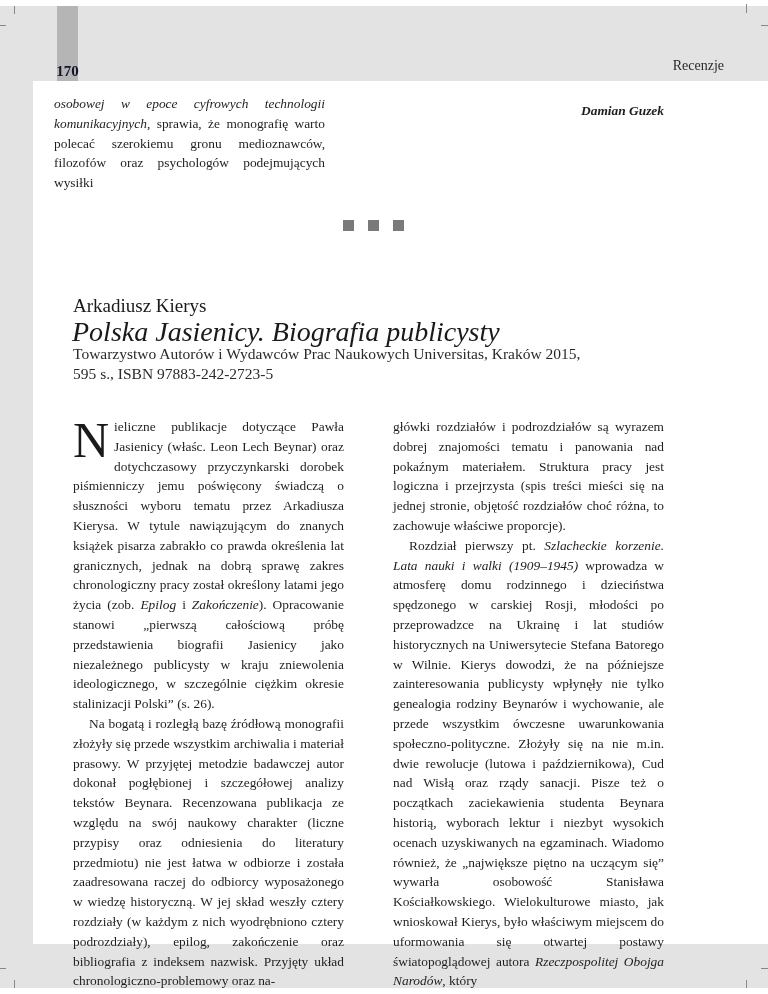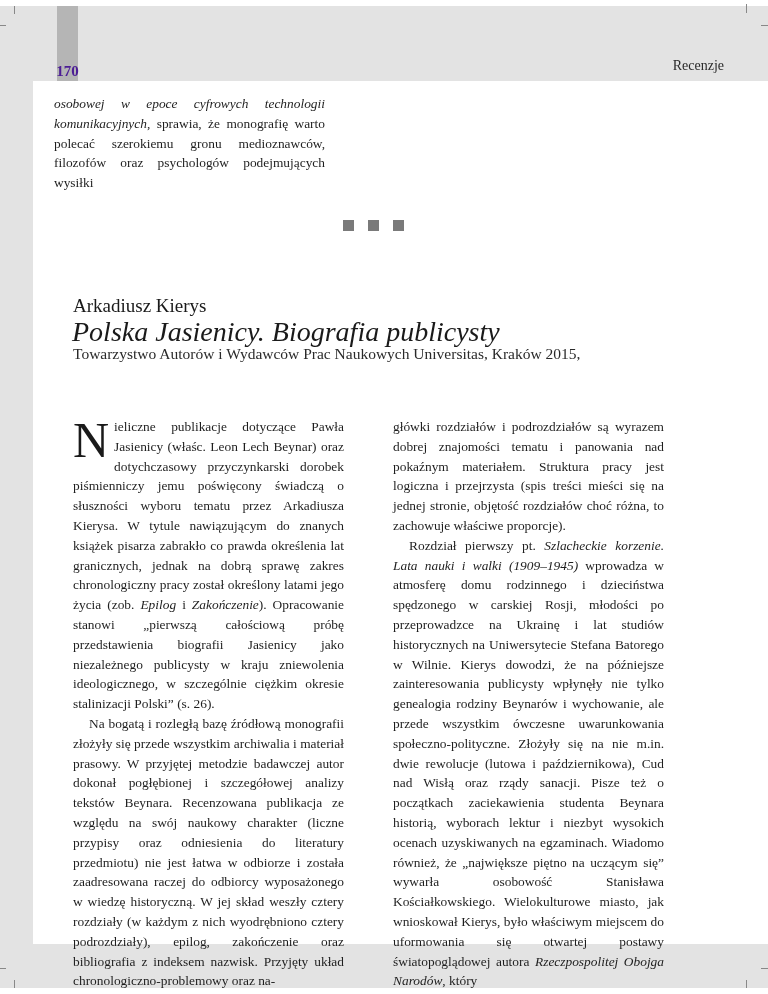--- a/index.html
+++ b/index.html
@@ -8,21 +8,21 @@
     background: #ffffff;
     font-family: "Liberation Serif", "DejaVu Serif", serif;
     color: #1e1e1e;
   }
   .frame-top { position: absolute; left: 0; top: 6px; width: 768px; height: 75px; background: #e3e3e3; }
   .frame-left { position: absolute; left: 0; top: 6px; width: 33px; height: 982px; background: #e3e3e3; }
   .frame-bottom { position: absolute; left: 0; top: 944px; width: 768px; height: 44px; background: #e3e3e3; }
   .crop { position: absolute; background: #888; }
   .page-num {
     position: absolute; left: 57px; top: 6px; width: 21px; height: 75px;
-    background: #b5b5b5; color: #4c1d95;
+    background: #b5b5b5; color: #0f172a;
     font-size: 15px; font-weight: bold;
     display: flex; align-items: flex-end; justify-content: center;
     padding-bottom: 1px; box-sizing: border-box;
   }
   .running-head {
     position: absolute; right: 44px; top: 58px;
     font-size: 14px; color: #2a2a2a;
   }
   .col {
     position: absolute; width: 271px;
@@ -64,32 +64,34 @@
 <div class="crop" style="left:761px;top:968px;width:7px;height:1px;"></div>
 <div class="crop" style="left:746px;top:980px;width:1px;height:8px;"></div>
 
 <div class="page-num">170</div>
 <div class="running-head">Recenzje</div>
 
 <div class="col col-l-top">
   <p><i>osobowej w epoce cyfrowych technologii komunikacyjnych</i><span>, sprawia, że monografię warto polecać szerokiemu gronu medioznawców, filozofów oraz psychologów podejmujących wysiłki</span></p>
 </div>
 <div class="col col-r-top">
+  <p class="signature">Damian Guzek</p>
 </div>
 
 <div class="separator">
   <span></span>
   <span></span>
   <span></span>
 </div>
 
 <div class="book-author">Arkadiusz Kierys</div>
 <div class="book-title">Polska Jasienicy. Biografia publicysty</div>
 <div class="book-pub">
   <div>Towarzystwo Autorów i Wydawców Prac Naukowych Universitas, Kraków 2015,</div>
+  <div>595 s., ISBN 97883-242-2723-5</div>
 </div>
 
 <div class="col col-l-main">
   <p><span class="dropcap">N</span><span>ieliczne publikacje dotyczące Pawła Jasienicy (właśc. Leon Lech Beynar) oraz dotychczasowy przyczynkarski dorobek piśmienniczy jemu poświęcony świadczą o słuszności wyboru tematu przez Arkadiusza Kierysa. W tytule nawiązującym do znanych książek pisarza zabrakło co prawda określenia lat granicznych, jednak na dobrą sprawę zakres chronologiczny pracy został określony latami jego życia (zob. </span><i>Epilog</i><span> i </span><i>Zakończenie</i><span>). Opracowanie stanowi „pierwszą całościową próbę przedstawienia biografii Jasienicy jako niezależnego publicysty w kraju zniewolenia ideologicznego, w szczególnie ciężkim okresie stalinizacji Polski” (s. 26).</span></p>
   <p class="indent">Na bogatą i rozległą bazę źródłową monografii złożyły się przede wszystkim archiwalia i materiał prasowy. W przyjętej metodzie badawczej autor dokonał pogłębionej i szczegółowej analizy tekstów Beynara. Recenzowana publikacja ze względu na swój naukowy charakter (liczne przypisy oraz odniesienia do literatury przedmiotu) nie jest łatwa w odbiorze i została zaadresowana raczej do odbiorcy wyposażonego w wiedzę historyczną. W jej skład weszły cztery rozdziały (w każdym z nich wyodrębniono cztery podrozdziały), epilog, zakończenie oraz bibliografia z indeksem nazwisk. Przyjęty układ chronologiczno-problemowy oraz na-</p>
 </div>
 <div class="col col-r-main">
   <p>główki rozdziałów i podrozdziałów są wyrazem dobrej znajomości tematu i panowania nad pokaźnym materiałem. Struktura pracy jest logiczna i przejrzysta (spis treści mieści się na jednej stronie, objętość rozdziałów choć różna, to zachowuje właściwe proporcje).</p>
   <p class="indent"><span>Rozdział pierwszy pt. </span><i>Szlacheckie korzenie. Lata nauki i walki (1909–1945)</i><span> wprowadza w atmosferę domu rodzinnego i dzieciństwa spędzonego w carskiej Rosji, młodości po przeprowadzce na Ukrainę i lat studiów historycznych na Uniwersytecie Stefana Batorego w Wilnie. Kierys dowodzi, że na późniejsze zainteresowania publicysty wpłynęły nie tylko genealogia rodziny Beynarów i wychowanie, ale przede wszystkim ówczesne uwarunkowania społeczno-polityczne. Złożyły się na nie m.in. dwie rewolucje (lutowa i październikowa), Cud nad Wisłą oraz rządy sanacji. Pisze też o początkach zaciekawienia studenta Beynara historią, wyborach lektur i niezbyt wysokich ocenach uzyskiwanych na egzaminach. Wiadomo również, że „największe piętno na uczącym się” wywarła osobowość Stanisława Kościałkowskiego. Wielokulturowe miasto, jak wnioskował Kierys, było właściwym miejscem do uformowania się otwartej postawy światopoglądowej autora </span><i>Rzeczpospolitej Obojga Narodów</i><span>, który</span></p>
 </div>

